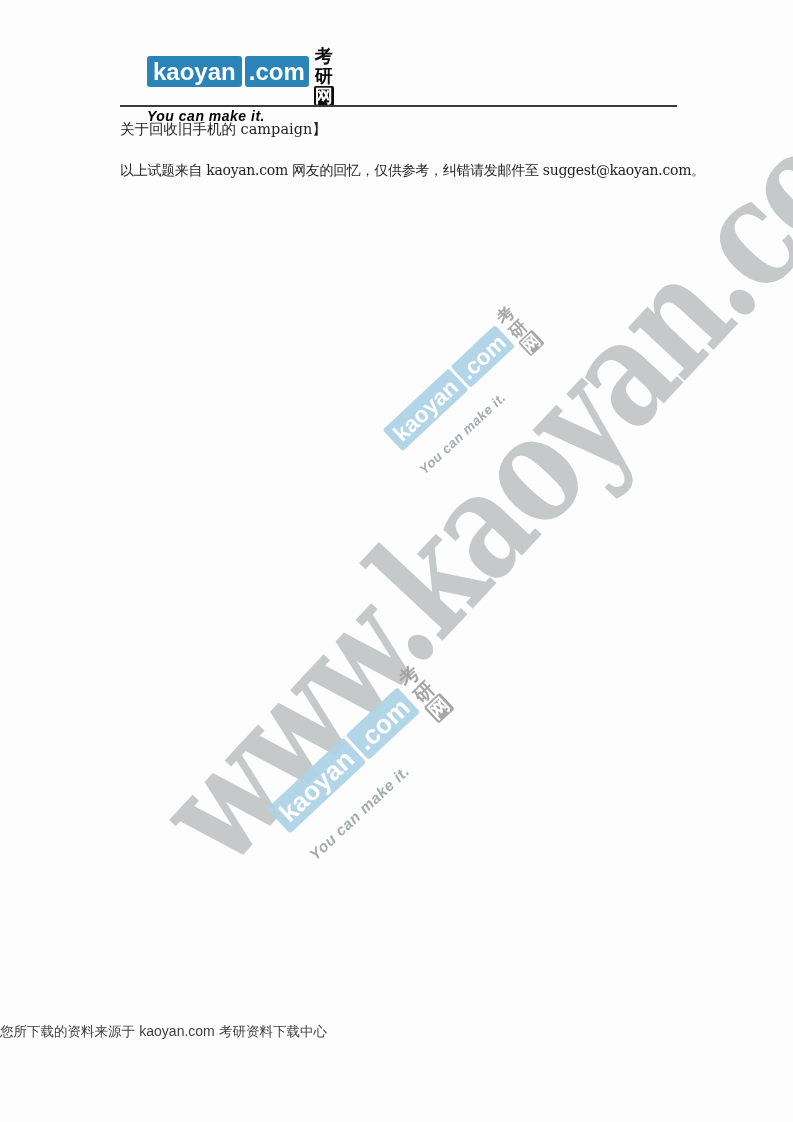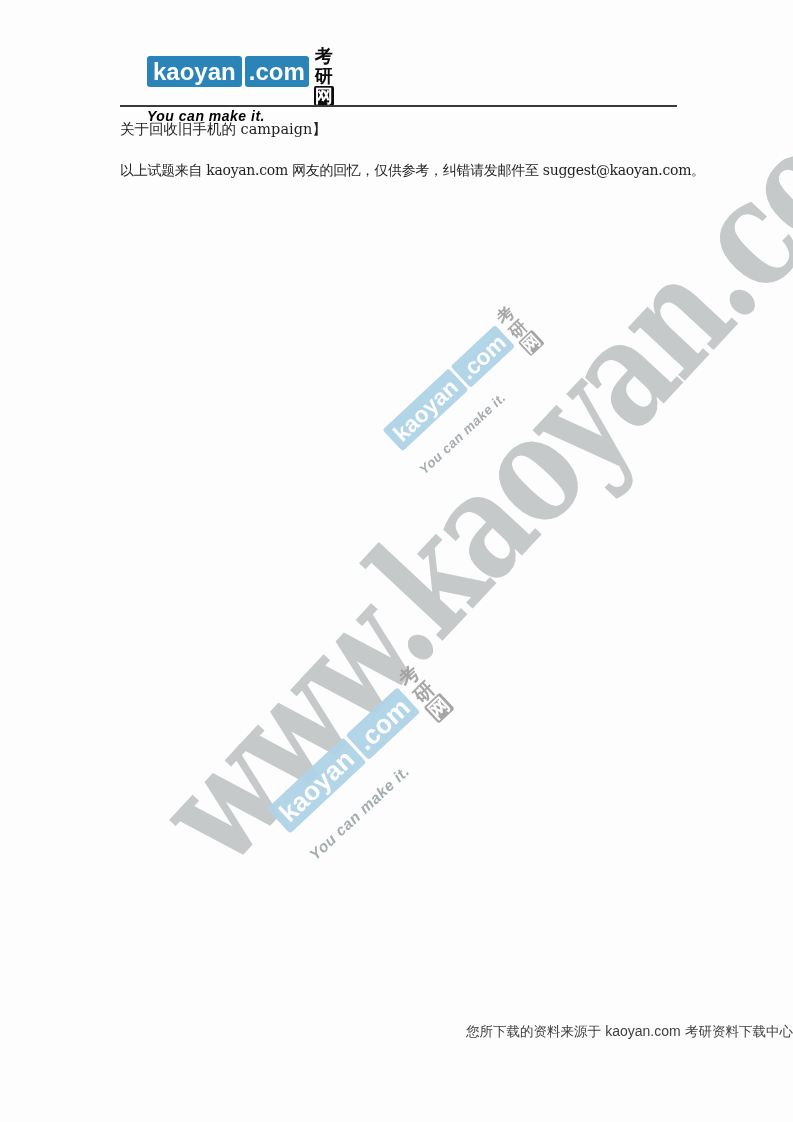--- a/index.html
+++ b/index.html
@@ -71,21 +71,21 @@
   .doc-title { margin-bottom:20.5px; text-indent:0; }
   .para-gap { margin-top:20.5px; }
   .disclaimer {
     margin-top:20.5px; text-indent:0 !important; text-align:right;
     white-space:nowrap; letter-spacing:-0.3px; font-size:14px;
   }
 
   
   .footer {
     position:absolute; left:0; right:0; top:1023px; z-index:2;
-    text-align:right; color:#3e3e3e; font-size:13.5px; line-height:17px;
+    text-align:left; color:#3e3e3e; font-size:13.5px; line-height:17px;
   }
   .footer .latin { font-family:"Liberation Sans", sans-serif; font-size:14px; }
 </style>
 </head>
 <body>
 
 <div class="page">
 
   <div class="wm-layer">
     <div class="wm-text">www.kaoyan.com</div>

